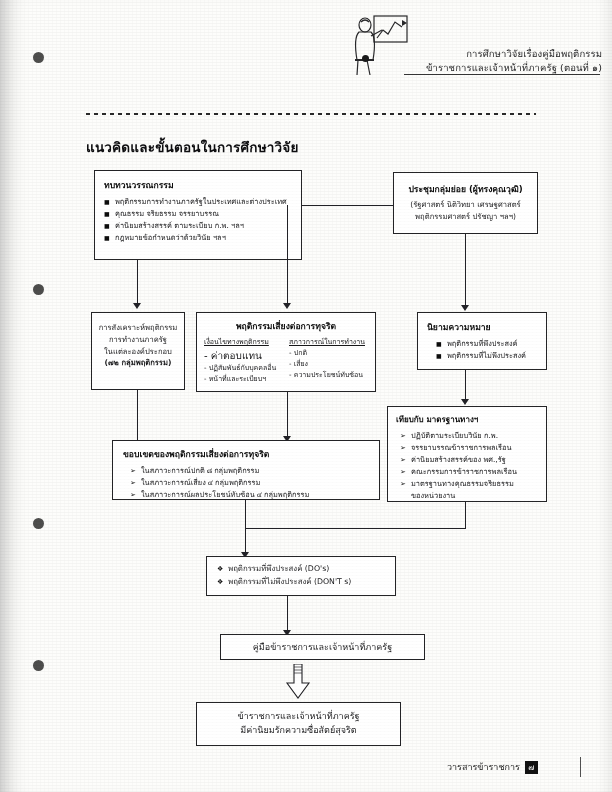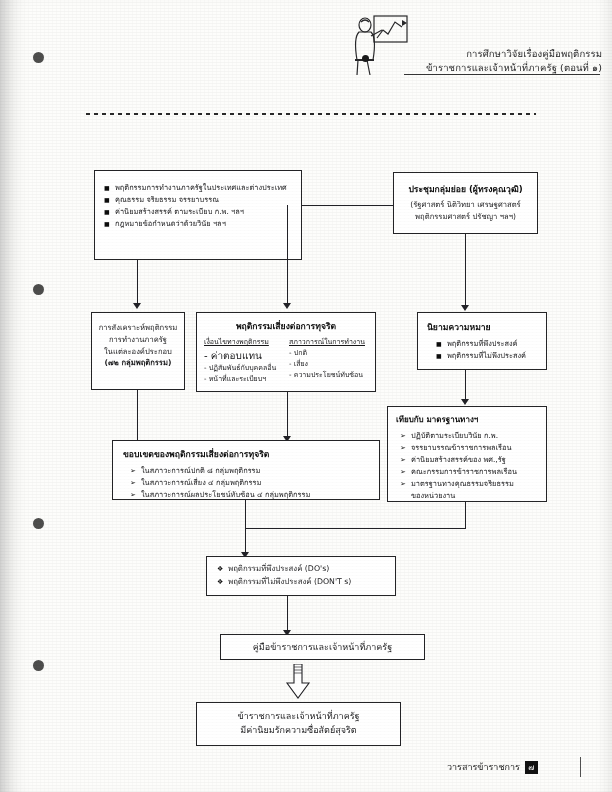--- a/index.html
+++ b/index.html
@@ -127,24 +127,26 @@
     <div class="header-title">
       <div>การศึกษาวิจัยเรื่องคู่มือพฤติกรรม</div>
       <div>ข้าราชการและเจ้าหน้าที่ภาครัฐ (ตอนที่ ๑)</div>
     </div>
     <div class="header-rule"></div>
   </div>
   <div class="header-dot"></div>
 
   <div class="dot-rule"></div>
 
+  <div class="section-title">แนวคิดและขั้นตอนในการศึกษาวิจัย</div>
 
   <div class="chart">
 
     <div class="node" style="left:94px;top:170px;width:208px;height:90px;padding:7px 9px;">
+      <div class="node-head">ทบทวนวรรณกรรม</div>
       <ul class="blist">
         <li><span class="bul">■</span><span>พฤติกรรมการทำงานภาครัฐในประเทศและต่างประเทศ</span></li>
         <li><span class="bul">■</span><span>คุณธรรม จริยธรรม จรรยาบรรณ</span></li>
         <li><span class="bul">■</span><span>ค่านิยมสร้างสรรค์ ตามระเบียบ ก.พ. ฯลฯ</span></li>
         <li><span class="bul">■</span><span>กฎหมายข้อกำหนดว่าด้วยวินัย ฯลฯ</span></li>
       </ul>
     </div>
 
     <div class="node ctr" style="left:393px;top:172px;width:145px;height:62px;padding:9px 7px;">
       <div class="node-head">ประชุมกลุ่มย่อย (ผู้ทรงคุณวุฒิ)</div>
@@ -209,21 +211,21 @@
         <li style="padding-left:11px"><span>ของหน่วยงาน</span></li>
       </ul>
     </div>
 
     <div class="ln lnv" style="left:137px;top:390px;height:55px;"></div>
     <div class="ln lnh" style="left:137px;top:444px;width:0px;"></div>
     <div class="ln lnv" style="left:287px;top:392px;height:48px;"></div>
     <div class="arrow" style="left:283px;top:436px;"></div>
     <div class="ln lnv" style="left:137px;top:444px;height:2px;"></div>
 
-    <div class="node" style="left:112px;top:440px;width:268px;height:60px;padding:6px 10px;">
+    <div class="node" style="left:112px;top:440px;width:268px;height:60px;padding:6px 10px;font-family:Liberation Serif, serif;">
       <div class="node-head">ขอบเขตของพฤติกรรมเสี่ยงต่อการทุจริต</div>
       <ul class="blist" style="margin-left:7px">
         <li><span class="bul" style="font-size:7px">➢</span><span>ในสภาวะการณ์ปกติ ๘ กลุ่มพฤติกรรม</span></li>
         <li><span class="bul" style="font-size:7px">➢</span><span>ในสภาวะการณ์เสี่ยง ๔ กลุ่มพฤติกรรม</span></li>
         <li><span class="bul" style="font-size:7px">➢</span><span>ในสภาวะการณ์ผลประโยชน์ทับซ้อน ๔ กลุ่มพฤติกรรม</span></li>
       </ul>
     </div>
 
     <div class="ln lnv" style="left:245px;top:500px;height:56px;"></div>
     <div class="arrow" style="left:241px;top:552px;"></div>

